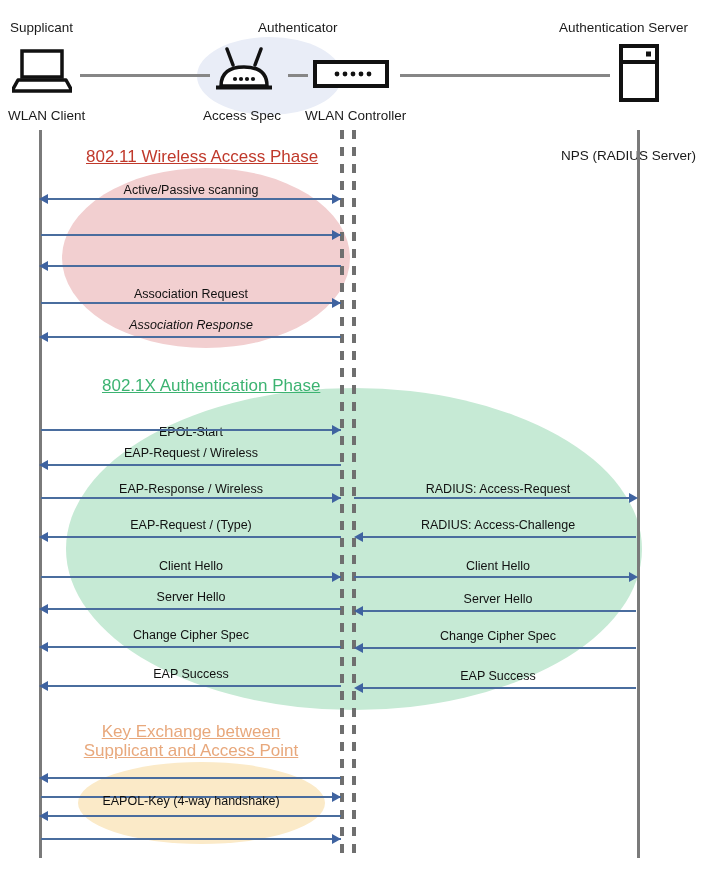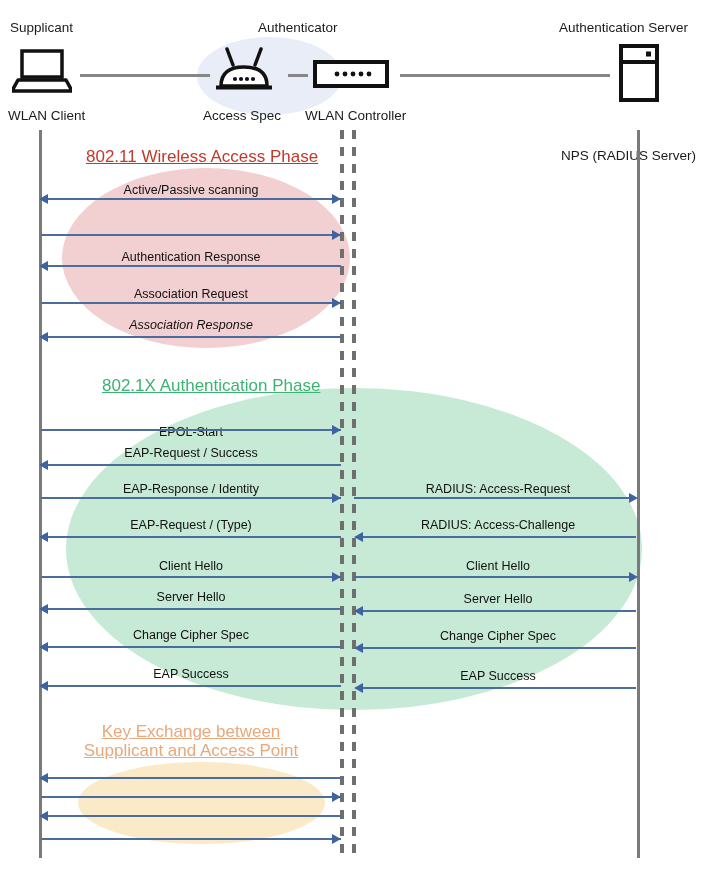--- a/index.html
+++ b/index.html
@@ -99,43 +99,42 @@
   <div class="phase-label" style="left:86px;top:147px;color:#c0392b;">802.11 Wireless Access Phase</div>
 
   <div class="msg-text" style="left:41px;top:183px;width:300px;">Active/Passive scanning</div>
   <div class="msg-line" style="left:43px;top:198px;width:298px;"></div>
   <div class="arrowhead arrow-l" style="left:39px;top:198px;margin-top:-4px;"></div>
   <div class="arrowhead arrow-r" style="left:332px;top:198px;margin-top:-4px;"></div>
 
   <div class="msg-line" style="left:41px;top:234px;width:300px;"></div>
   <div class="arrowhead arrow-r" style="left:332px;top:234px;margin-top:-4px;"></div>
 
-  <div class="msg-text" style="left:41px;top:250px;width:300px;">Authentication Response</div>
   <div class="msg-line" style="left:43px;top:265px;width:298px;"></div>
   <div class="arrowhead arrow-l" style="left:39px;top:265px;margin-top:-4px;"></div>
 
   <div class="msg-text" style="left:41px;top:287px;width:300px;">Association Request</div>
   <div class="msg-line" style="left:41px;top:302px;width:300px;"></div>
   <div class="arrowhead arrow-r" style="left:332px;top:302px;margin-top:-4px;"></div>
 
   <div class="msg-text" style="left:41px;top:318px;width:300px;font-style:italic;">Association Response</div>
   <div class="msg-line" style="left:43px;top:336px;width:298px;"></div>
   <div class="arrowhead arrow-l" style="left:39px;top:336px;margin-top:-4px;"></div>
 
   <div class="phase-label" style="left:102px;top:376px;color:#3cb371;">802.1X Authentication Phase</div>
 
   <div class="msg-text" style="left:41px;top:425px;width:300px;">EPOL-Start</div>
   <div class="msg-line" style="left:41px;top:429px;width:300px;"></div>
   <div class="arrowhead arrow-r" style="left:332px;top:429px;margin-top:-4px;"></div>
 
-  <div class="msg-text" style="left:41px;top:446px;width:300px;">EAP-Request / Success</div>
+  <div class="msg-text" style="left:41px;top:446px;width:300px;">EAP-Request / Wireless</div>
   <div class="msg-line" style="left:43px;top:464px;width:298px;"></div>
   <div class="arrowhead arrow-l" style="left:39px;top:464px;margin-top:-4px;"></div>
 
-  <div class="msg-text" style="left:41px;top:482px;width:300px;">EAP-Response / Identity</div>
+  <div class="msg-text" style="left:41px;top:482px;width:300px;">EAP-Response / Wireless</div>
   <div class="msg-line" style="left:41px;top:497px;width:300px;"></div>
   <div class="arrowhead arrow-r" style="left:332px;top:497px;margin-top:-4px;"></div>
   <div class="msg-text" style="left:356px;top:482px;width:284px;">RADIUS: Access-Request</div>
   <div class="msg-line" style="left:354px;top:497px;width:282px;"></div>
   <div class="arrowhead arrow-r" style="left:629px;top:497px;margin-top:-4px;"></div>
 
   <div class="msg-text" style="left:41px;top:518px;width:300px;">EAP-Request / (Type)</div>
   <div class="msg-line" style="left:43px;top:536px;width:298px;"></div>
   <div class="arrowhead arrow-l" style="left:39px;top:536px;margin-top:-4px;"></div>
   <div class="msg-text" style="left:356px;top:518px;width:284px;">RADIUS: Access-Challenge</div>
@@ -172,19 +171,20 @@
 
   <div class="phase-label" style="left:41px;top:741px;width:300px;color:#e8a87c;">Supplicant and Access Point</div>
   <div class="phase-label" style="left:41px;top:722px;width:300px;color:#e8a87c;">Key Exchange between</div>
 
   <div class="msg-line" style="left:43px;top:777px;width:298px;"></div>
   <div class="arrowhead arrow-l" style="left:39px;top:777px;margin-top:-4px;"></div>
 
   <div class="msg-line" style="left:41px;top:796px;width:300px;"></div>
   <div class="arrowhead arrow-r" style="left:332px;top:796px;margin-top:-4px;"></div>
 
+  <div class="msg-text" style="left:41px;top:794px;width:300px;">EAPOL-Key (4-way handshake)</div>
   <div class="msg-line" style="left:43px;top:815px;width:298px;"></div>
   <div class="arrowhead arrow-l" style="left:39px;top:815px;margin-top:-4px;"></div>
 
   <div class="msg-line" style="left:41px;top:838px;width:300px;"></div>
   <div class="arrowhead arrow-r" style="left:332px;top:838px;margin-top:-4px;"></div>
 
 </div>
 
 </body></html>

